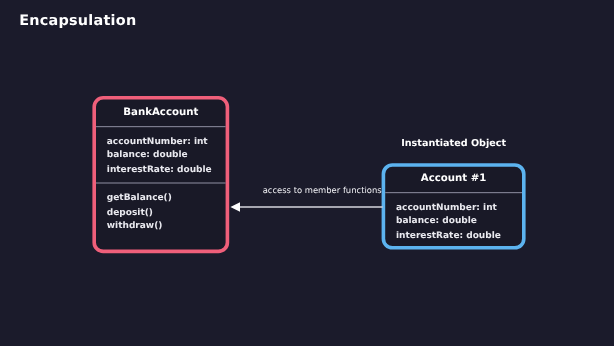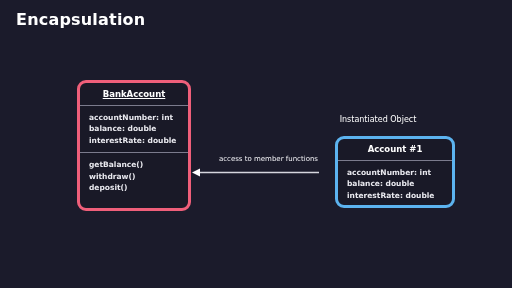--- a/index.html
+++ b/index.html
@@ -15,21 +15,21 @@
     overflow: hidden;
     font-family: "DejaVu Sans", sans-serif;
     -webkit-font-smoothing: antialiased;
   }
 
   
   #page-title {
     position: absolute;
     left: 16px;
     top: 10px;
-    font-size: 16px;
+    font-size: 12px;
     font-weight: bold;
     color: #ffffff;
     letter-spacing: 0.2px;
     white-space: nowrap;
   }
 
   
   .class-card {
     position: absolute;
     box-sizing: border-box;
@@ -63,39 +63,39 @@
 
   
   #bank-account-card {
     left: 77px;
     top: 80px;
     width: 114px;
     height: 131px;
     border-width: 3px;
     border-color: #ef5f7a;
   }
-  #bank-account-card .card-title { padding: 7px 0 6px; text-decoration: underline; }
+  #bank-account-card .card-title { padding: 7px 0 6px; }
   #bank-account-card .compartment { padding: 6px 8px 6px 9px; }
   #bank-account-attrs { padding-bottom: 7px; }
   #bank-account-methods { padding-top: 6px; }
 
   
   #account-object-label {
     position: absolute;
     left: 318px;
     top: 115px;
     width: 120px;
     text-align: center;
     font-size: 8px;
-    font-weight: normal;
+    font-weight: bold;
     color: #ffffff;
     white-space: nowrap;
   }
   #account-card {
-    left: 335px;
+    left: 318px;
     top: 136px;
     width: 120px;
     height: 72px;
     border-width: 3px;
     border-color: #5cb3ef;
   }
   #account-card .card-title { padding: 6px 0 6px; }
   #account-card .compartment { padding: 6px 8px 6px 9px; }
 
   
@@ -128,22 +128,22 @@
     <div class="card-title">BankAccount</div>
     <div class="divider"></div>
     <div id="bank-account-attrs" class="compartment">
       <div class="member-line">accountNumber: int</div>
       <div class="member-line">balance: double</div>
       <div class="member-line">interestRate: double</div>
     </div>
     <div class="divider"></div>
     <div id="bank-account-methods" class="compartment">
       <div class="member-line">getBalance()</div>
+      <div class="member-line">deposit()</div>
       <div class="member-line">withdraw()</div>
-      <div class="member-line">deposit()</div>
     </div>
   </div>
 
   <div id="account-object-label">Instantiated Object</div>
 
   <div id="account-card" class="class-card">
     <div class="card-title">Account #1</div>
     <div class="divider"></div>
     <div class="compartment">
       <div class="member-line">accountNumber: int</div>

